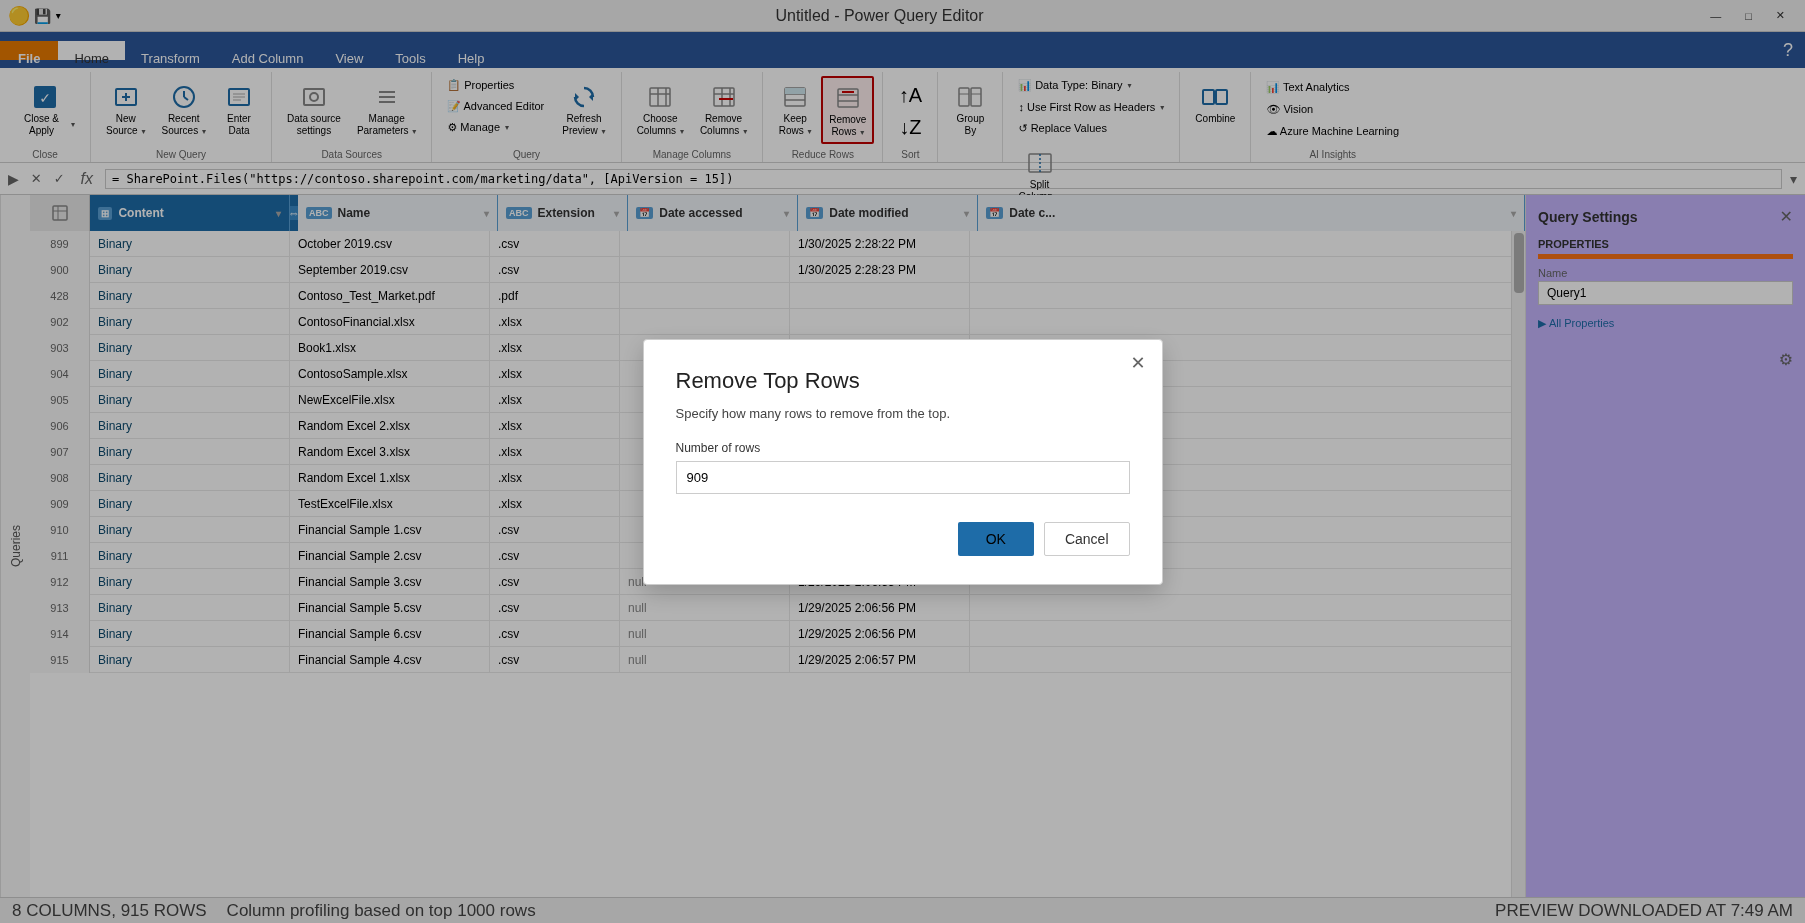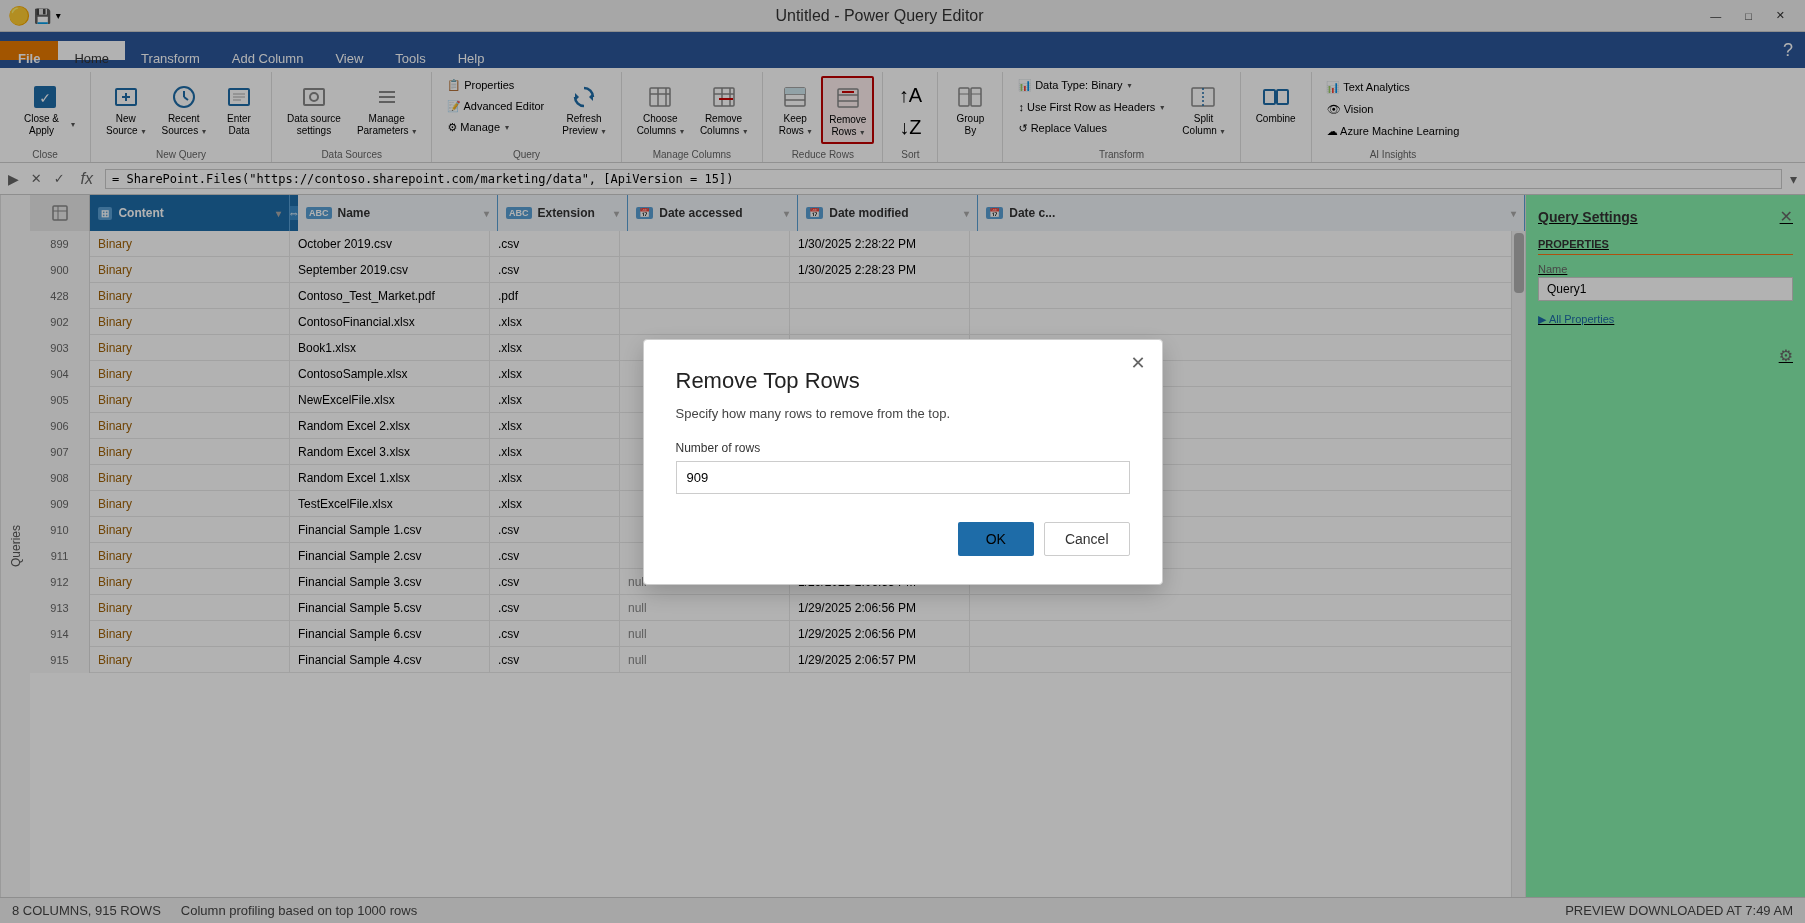--- a/index.html
+++ b/index.html
@@ -224,64 +224,63 @@
     .grid-cell {
       padding: 0 8px;
       border-right: 1px solid #e8e8e8;
       height: 26px;
       display: flex;
       align-items: center;
       font-size: 12px;
       white-space: nowrap;
       overflow: hidden;
     }
-    .grid-cell.content-cell { min-width: 200px; max-width: 200px; color: #a16207; }
+    .grid-cell.content-cell { min-width: 200px; max-width: 200px; color: #0c4a6e; }
     .grid-cell.name-cell { min-width: 200px; max-width: 200px; }
     .grid-cell.ext-cell { min-width: 130px; max-width: 130px; }
     .grid-cell.date-cell { min-width: 170px; max-width: 170px; color: #888; }
     .grid-cell.datemod-cell { min-width: 180px; max-width: 180px; }
     .grid-cell.datec-cell { flex: 1; }
 
     
     .query-settings {
       width: 280px;
-      background: #86efac;
+      background: #c4b5fd;
       border-left: 1px solid #ddd;
       padding: 12px;
       overflow-y: auto;
-      text-decoration: underline;
     }
     .qs-header {
       display: flex;
       justify-content: space-between;
       align-items: center;
       margin-bottom: 12px;
     }
     .qs-title { font-size: 14px; font-weight: 600; color: #333; }
     .qs-close { cursor: pointer; font-size: 16px; color: #666; }
-    .qs-section-title { font-size: 11px; font-weight: 600; color: #333; text-transform: uppercase; margin-bottom: 8px; border-bottom: 1px solid #f97316; padding-bottom: 4px; }
+    .qs-section-title { font-size: 11px; font-weight: 600; color: #333; text-transform: uppercase; margin-bottom: 8px; border-bottom: 5px solid #f97316; padding-bottom: 4px; }
     .qs-label { font-size: 11px; color: #666; margin-bottom: 2px; }
     .qs-input {
       width: 100%;
       border: 1px solid #ccc;
       padding: 4px 8px;
       font-size: 12px;
       margin-bottom: 8px;
     }
 
     
     .status-bar {
       background: #f0f0f0;
       border-top: 1px solid #ccc;
       height: 26px;
       display: flex;
       align-items: center;
       padding: 0 12px;
       gap: 20px;
-      font-size: 13px;
+      font-size: 17px;
       color: #444;
     }
     .status-right { margin-left: auto; }
 
     
     .modal-overlay {
       position: fixed;
       top: 0; left: 0; right: 0; bottom: 0;
       background: rgba(0,0,0,0.3);
       display: flex;
@@ -569,21 +568,21 @@
             <line x1="15" y1="11" x2="25" y2="11" stroke="#888" stroke-width="1"></line>
           </svg>
         </div>
         <div class="ribbon-btn-label">Group<br>By</div>
       </div>
     </div>
     <div class="ribbon-group-label"></div>
   </div>
 
   <div class="ribbon-group">
-    <div style="display:flex; gap:4px; align-items:flex-start; padding-top:2px;">
+    <div style="display:flex; gap:4px; align-items:flex-start; padding-top:2px;flex-direction:column;">
       <div style="display:flex;flex-direction:column;gap:3px; font-size:11px;">
         <div class="ribbon-btn-small">📊 Data Type: Binary <span class="dd-arrow">▾</span></div>
         <div class="ribbon-btn-small">↕ Use First Row as Headers <span class="dd-arrow">▾</span></div>
         <div class="ribbon-btn-small">↺ Replace Values</div>
       </div>
       <div class="ribbon-btn">
         <div class="ribbon-btn-icon">
           <svg width="28" height="28" viewBox="0 0 28 28">
             <rect x="3" y="5" width="22" height="18" rx="1" fill="none" stroke="#888" stroke-width="1.5"></rect>
             <line x1="14" y1="5" x2="14" y2="23" stroke="#1e6ca8" stroke-width="1.5" stroke-dasharray="2,2"></line>

